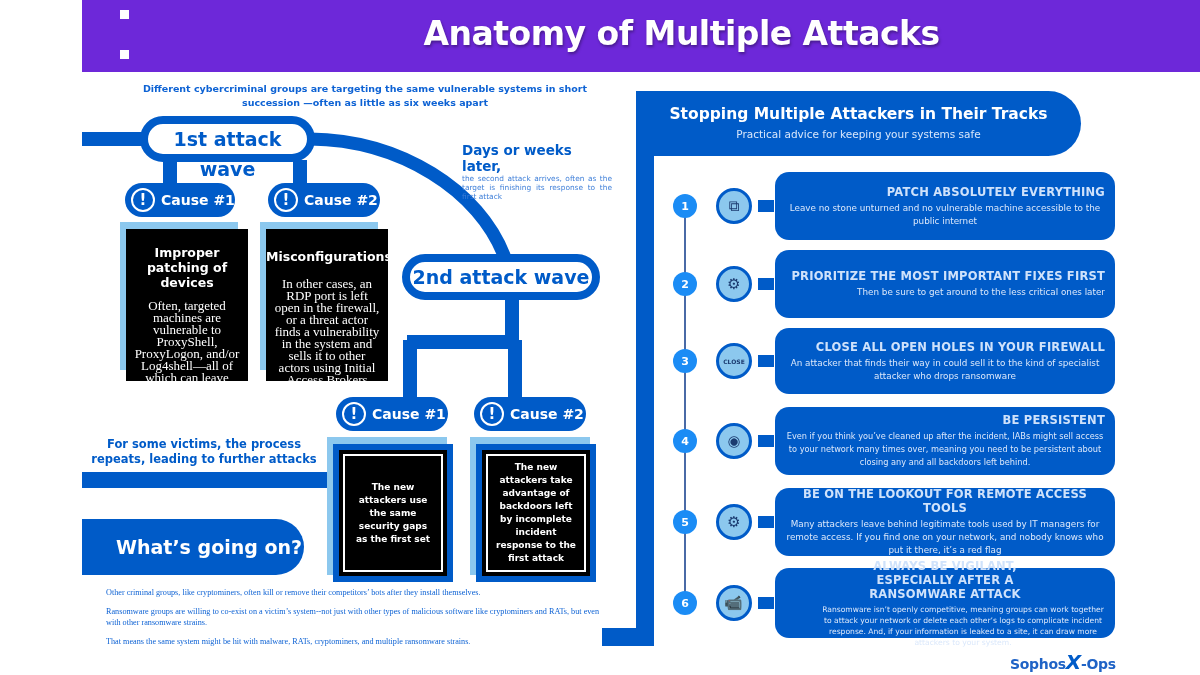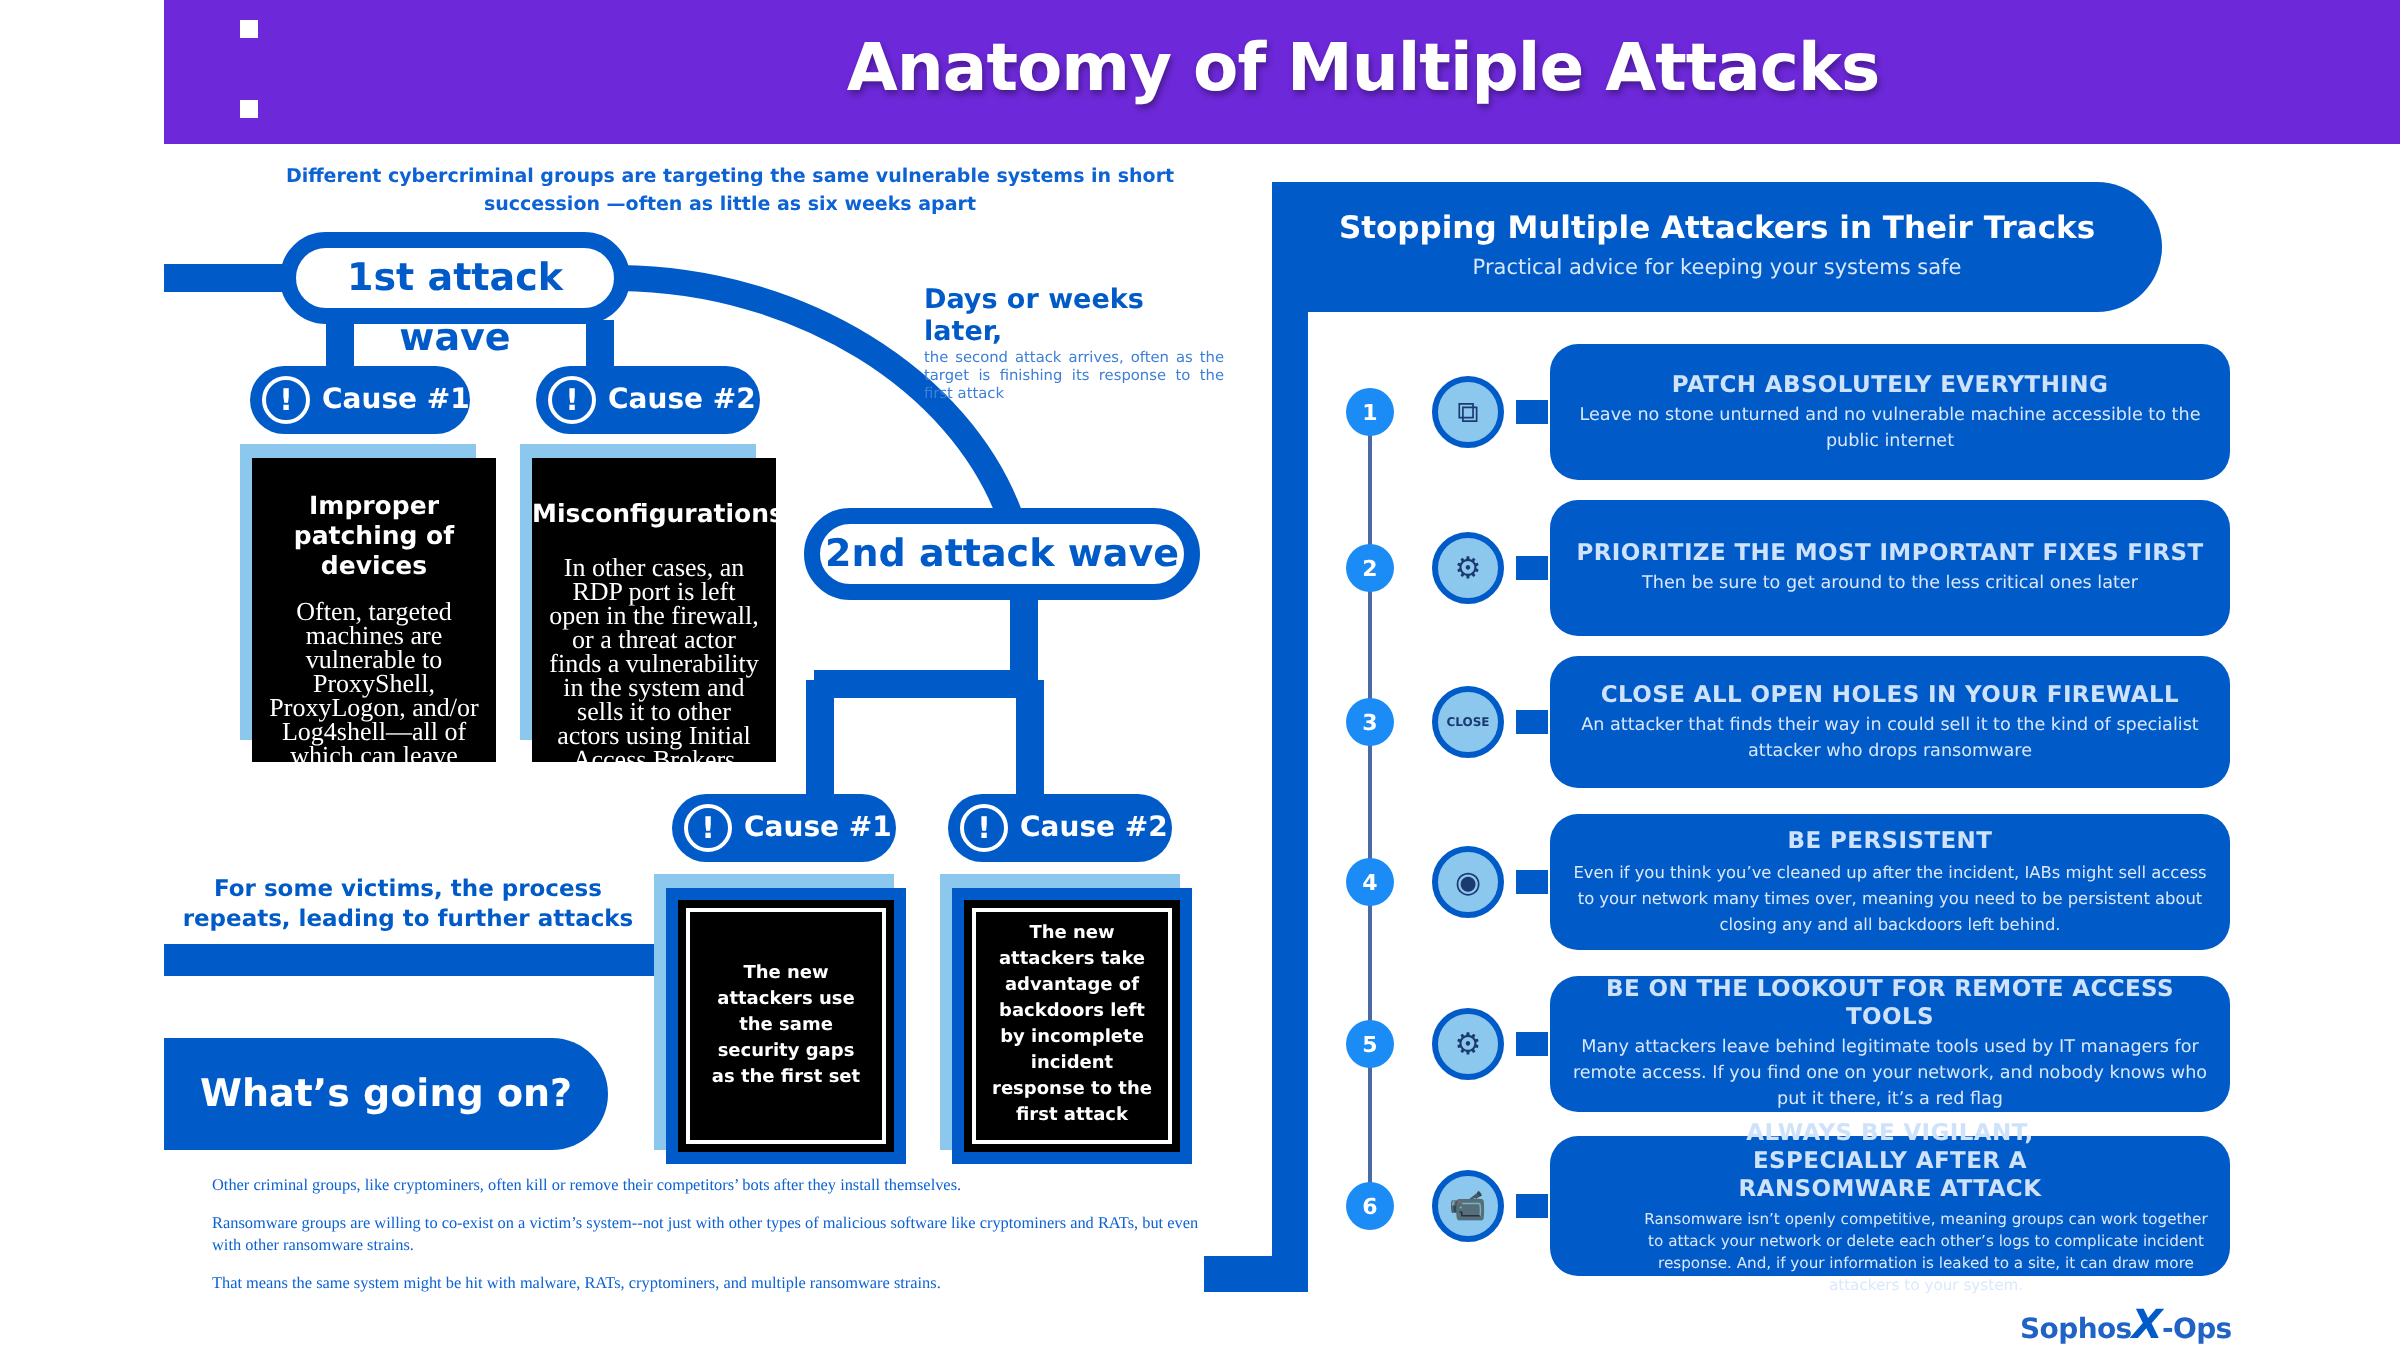--- a/index.html
+++ b/index.html
@@ -41,21 +41,21 @@
 
   .later { left: 462px; top: 142px; width: 150px; }
   .later .h { font-size: 13.5px; font-weight: bold; color: #005bc8; }
   .later .p { font-size: 7.4px; line-height: 9px; color: #3d7ed8; text-align: justify; }
 
   .repeat { left: 88px; top: 437px; width: 232px; text-align: center; font-size: 11.5px;
     font-weight: bold; line-height: 15px; color: #005bc8; }
 
   .going { left: 82px; top: 519px; width: 222px; height: 56px; background: #005bc8;
     border-radius: 0 30px 30px 0; color: #fff; font-weight: bold; font-size: 19px;
-    line-height: 56px; padding-left: 18px; }
+    line-height: 56px; padding-left: 34px; }
 
   .notes { left: 106px; top: 587px; width: 500px; font-size: 8.2px; color: #0d62d4; line-height: 11px; }
   .notes p { margin-bottom: 8px; font-family: Liberation Serif, serif; }
 
   
   .stop-head { left: 636px; top: 91px; width: 445px; height: 65px; background: #005bc8;
     border-radius: 0 35px 35px 0; text-align: center; color: #fff; }
   .stop-head .t { font-size: 15.5px; font-weight: bold; margin-top: 14px; }
   .stop-head .s { font-size: 10.5px; margin-top: 5px; color: #d8e7fb; }
   .bracket-v { left: 636px; top: 150px; width: 18px; height: 490px; background: #005bc8; }
@@ -64,21 +64,21 @@
   .timeline { left: 684px; top: 208px; width: 2px; height: 395px; background: #4a6aa6; }
   .num { width: 24px; height: 24px; border-radius: 50%; background: #1b8cf5; color: #fff;
     font-size: 11px; font-weight: bold; display: flex; align-items: center; justify-content: center; }
 
   .tip-icon { width: 36px; height: 36px; border-radius: 50%; background: #8cc8ee;
     border: 3px solid #005bc8; display: flex; align-items: center; justify-content: center;
     font-size: 15px; color: #1b3b70; }
   .tip-stem { width: 16px; height: 12px; background: #005bc8; }
 
   .tip { left: 775px; width: 340px; background: #005bc8; border-radius: 14px; color: #fff;
-    text-align: center; display: flex; flex-direction: column; justify-content: center; padding: 0 10px; }
+    text-align: center; display: flex; flex-direction: column; justify-content: center; padding: 0 10px; align-items: flex-end; }
   .tip .h { font-size: 11.5px; font-weight: bold; color: #cfe2fb; letter-spacing: 0.2px; line-height: 14px; }
   .tip .b { font-size: 8.8px; line-height: 13px; color: #dbe8fb; margin-top: 3px; }
   .tip.small .b { font-size: 7.6px; line-height: 11px; margin-left: 36px; }
 
   .logo { left: 1010px; top: 650px; font-size: 14px; font-weight: bold; color: #1f63c6; letter-spacing: -0.3px; }
   .logo .x { font-size: 20px; color: #005bc8; font-style: italic; }
 </style>
 </head>
 <body>
 

